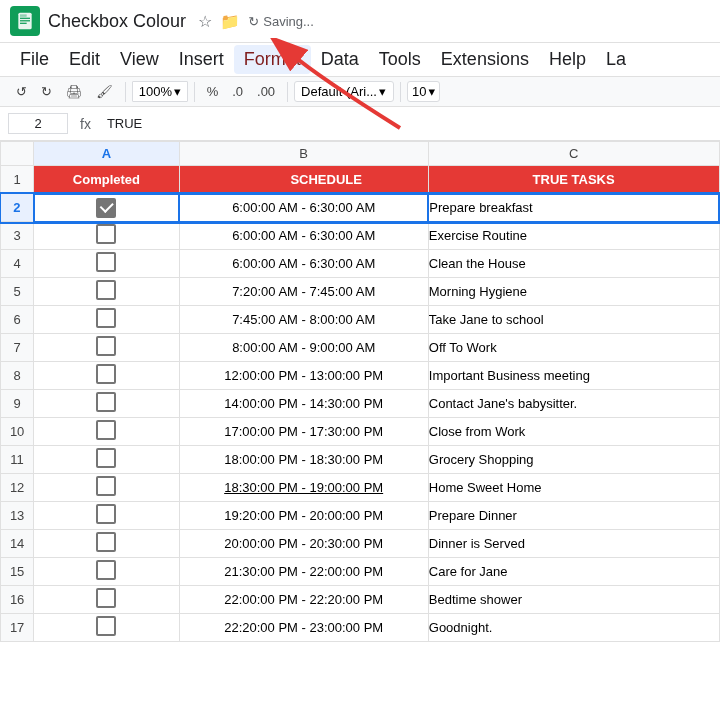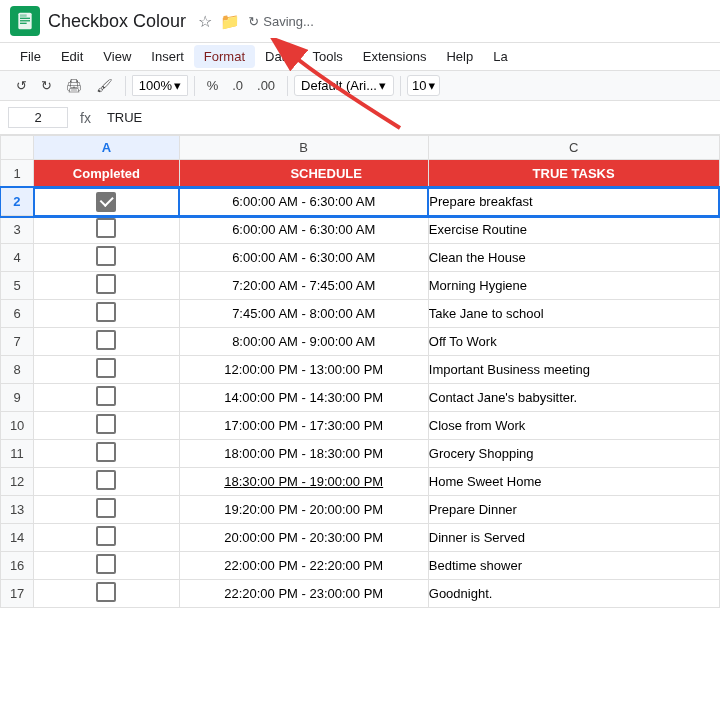--- a/index.html
+++ b/index.html
@@ -19,21 +19,21 @@
     .title-icons { display: flex; gap: 8px; align-items: center; color: #5f6368; }
     .title-icons span { font-size: 16px; cursor: pointer; }
     .saving-text { font-size: 13px; color: #5f6368; display: flex; align-items: center; gap: 4px; }
 
     
     .menu-bar {
       display: flex; align-items: center; padding: 2px 10px; gap: 0;
       background: #fff; border-bottom: 1px solid #e0e0e0;
     }
     .menu-item {
-      padding: 4px 10px; font-size: 13px; color: #202124; cursor: pointer;
+      padding: 4px 10px; font-size: 18px; color: #202124; cursor: pointer;
       border-radius: 4px; white-space: nowrap;
     }
     .menu-item.highlighted { background: #e8f0fe; color: #7f1d1d; font-weight: 500; }
 
     
     .toolbar {
       display: flex; align-items: center; padding: 3px 10px; gap: 2px;
       background: #f8f9fa; border-bottom: 1px solid #e0e0e0;
     }
     .toolbar-btn {
@@ -283,20 +283,26 @@
             <td class="data-cell" style="text-align: center;">19:20:00 PM - 20:00:00 PM</td>
             <td class="data-cell">Prepare Dinner</td>
           </tr>
           <tr>
             <td class="row-header">14</td>
             <td class="checkbox-cell"><div class="checkbox-wrap"></div></td>
             <td class="data-cell" style="text-align: center;">20:00:00 PM - 20:30:00 PM</td>
             <td class="data-cell">Dinner is Served</td>
           </tr>
           <tr>
+            <td class="row-header">15</td>
+            <td class="checkbox-cell"><div class="checkbox-wrap"></div></td>
+            <td class="data-cell" style="text-align: center;">21:30:00 PM - 22:00:00 PM</td>
+            <td class="data-cell">Care for Jane</td>
+          </tr>
+          <tr>
             <td class="row-header">16</td>
             <td class="checkbox-cell"><div class="checkbox-wrap"></div></td>
             <td class="data-cell" style="text-align: center;">22:00:00 PM - 22:20:00 PM</td>
             <td class="data-cell">Bedtime shower</td>
           </tr>
           <tr>
             <td class="row-header">17</td>
             <td class="checkbox-cell"><div class="checkbox-wrap"></div></td>
             <td class="data-cell" style="text-align: center;">22:20:00 PM - 23:00:00 PM</td>
             <td class="data-cell">Goodnight.</td>

